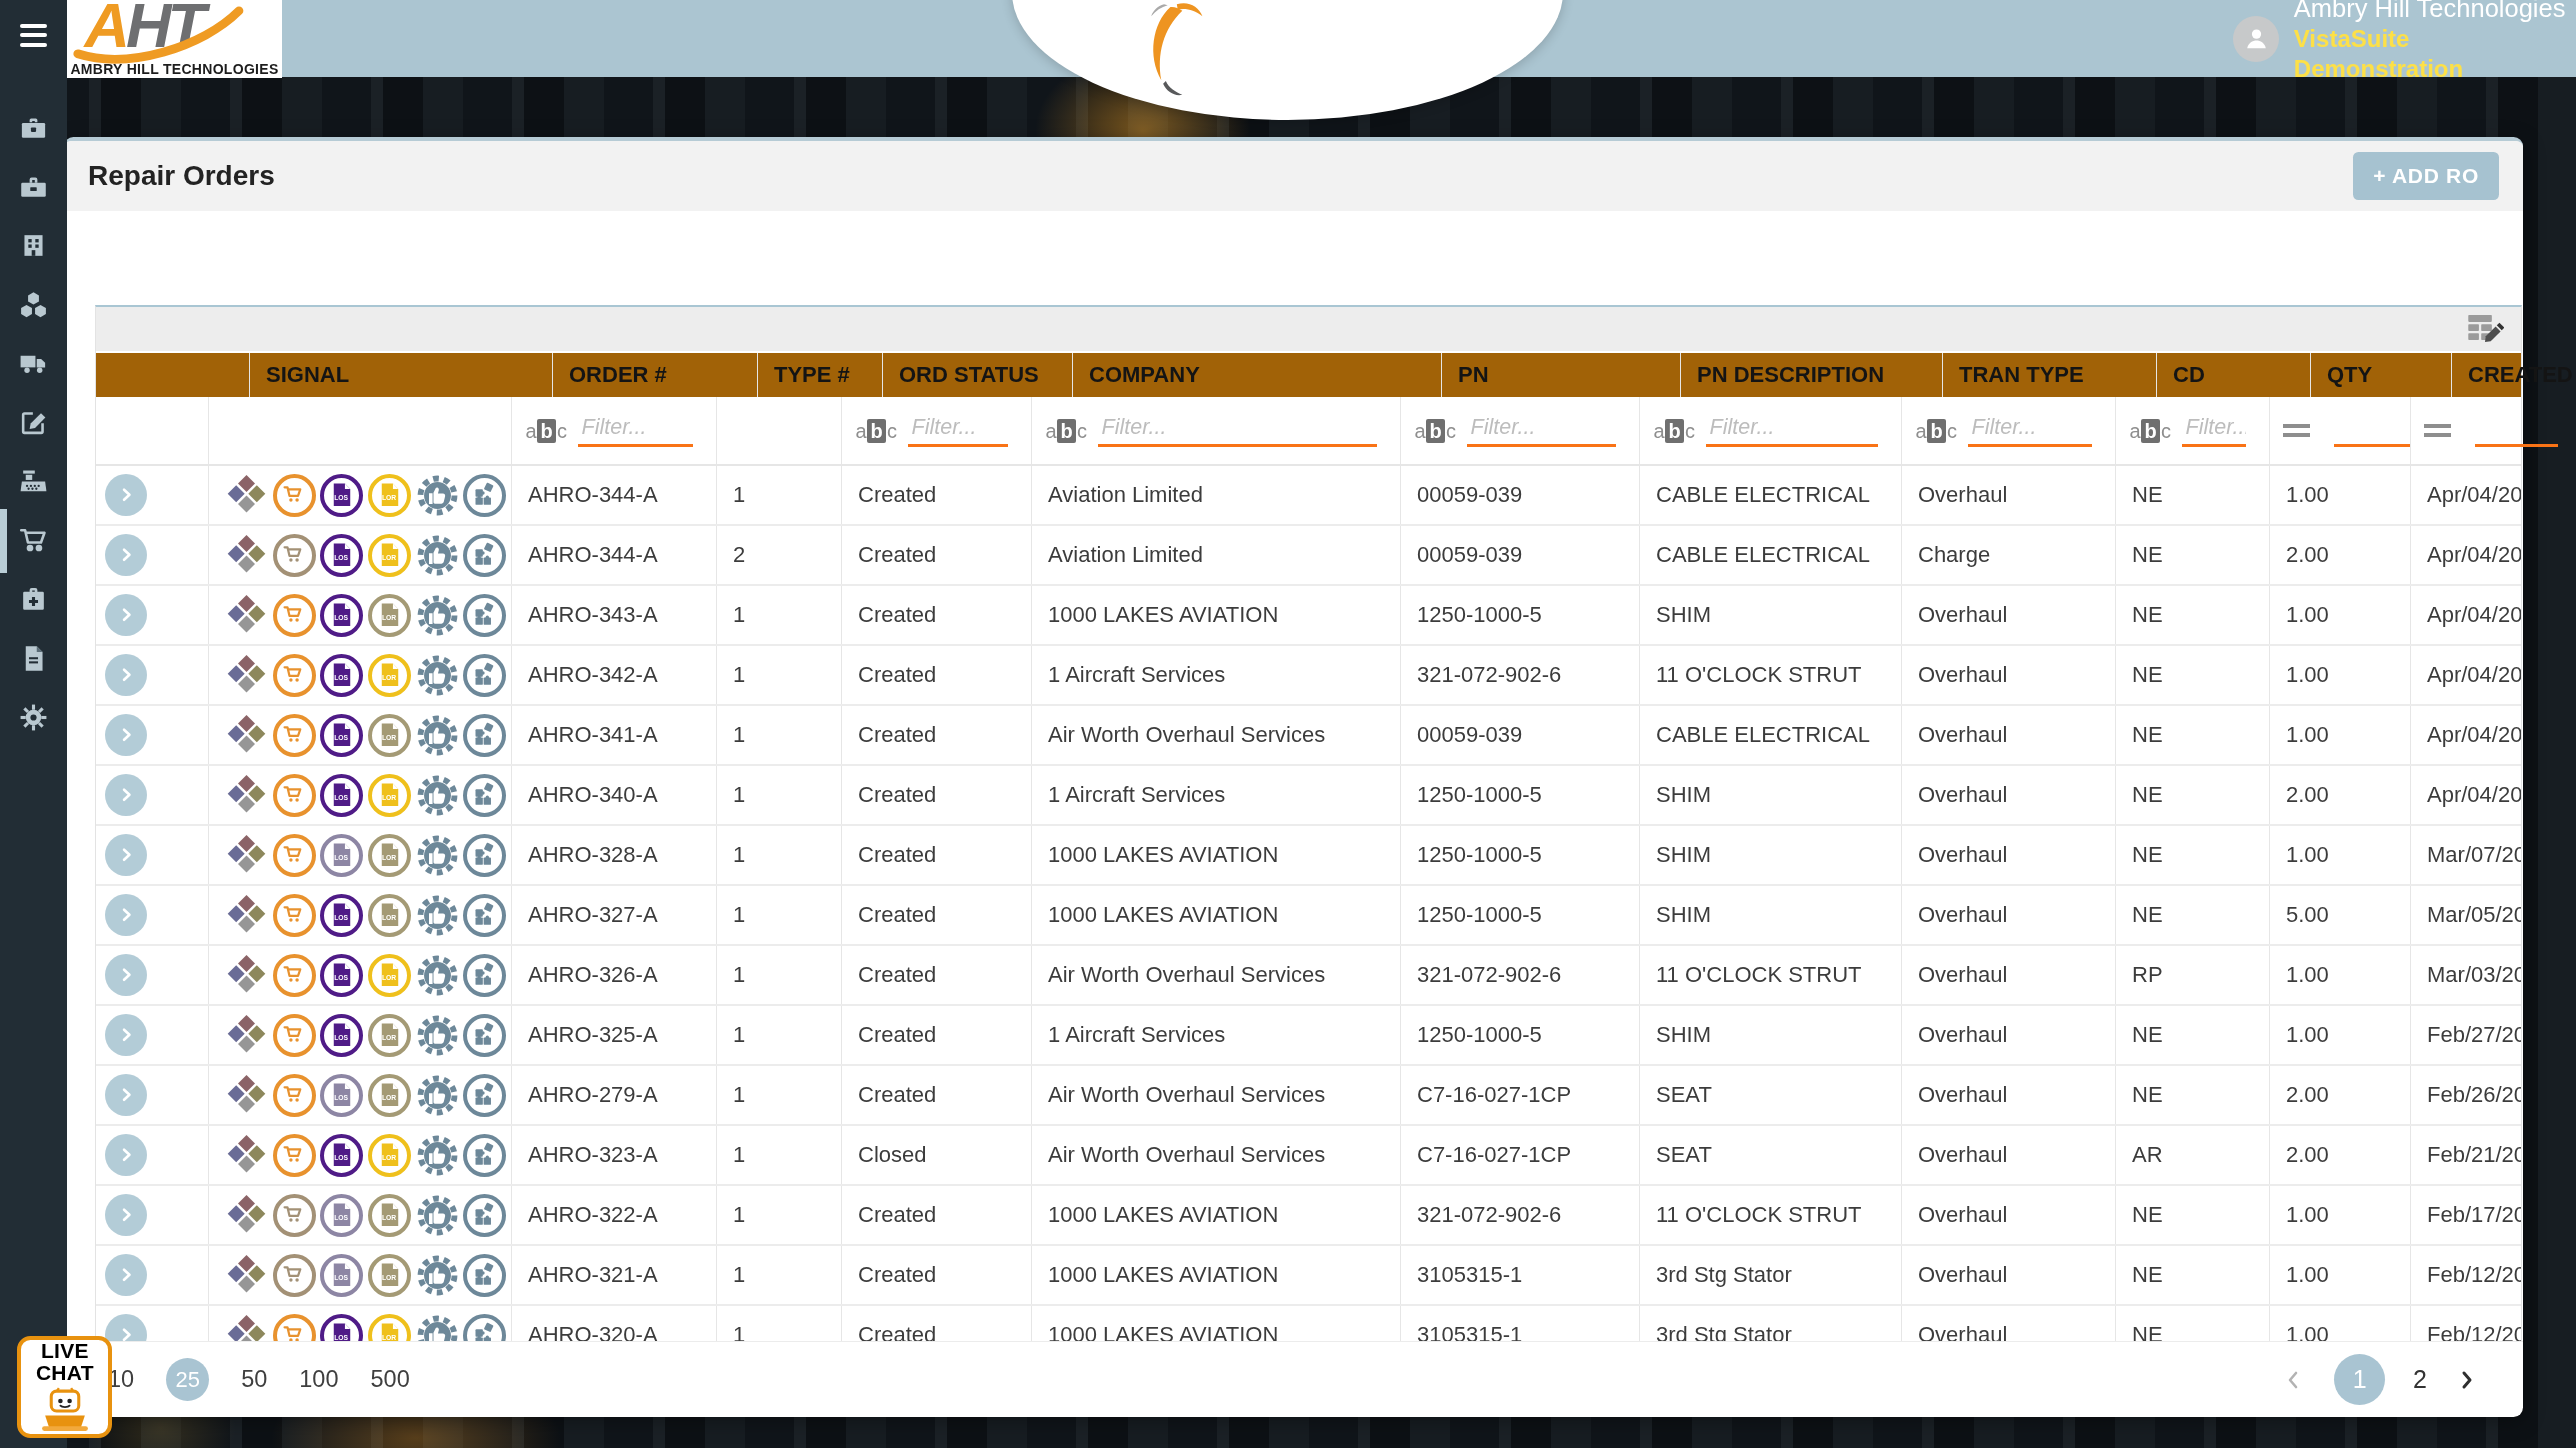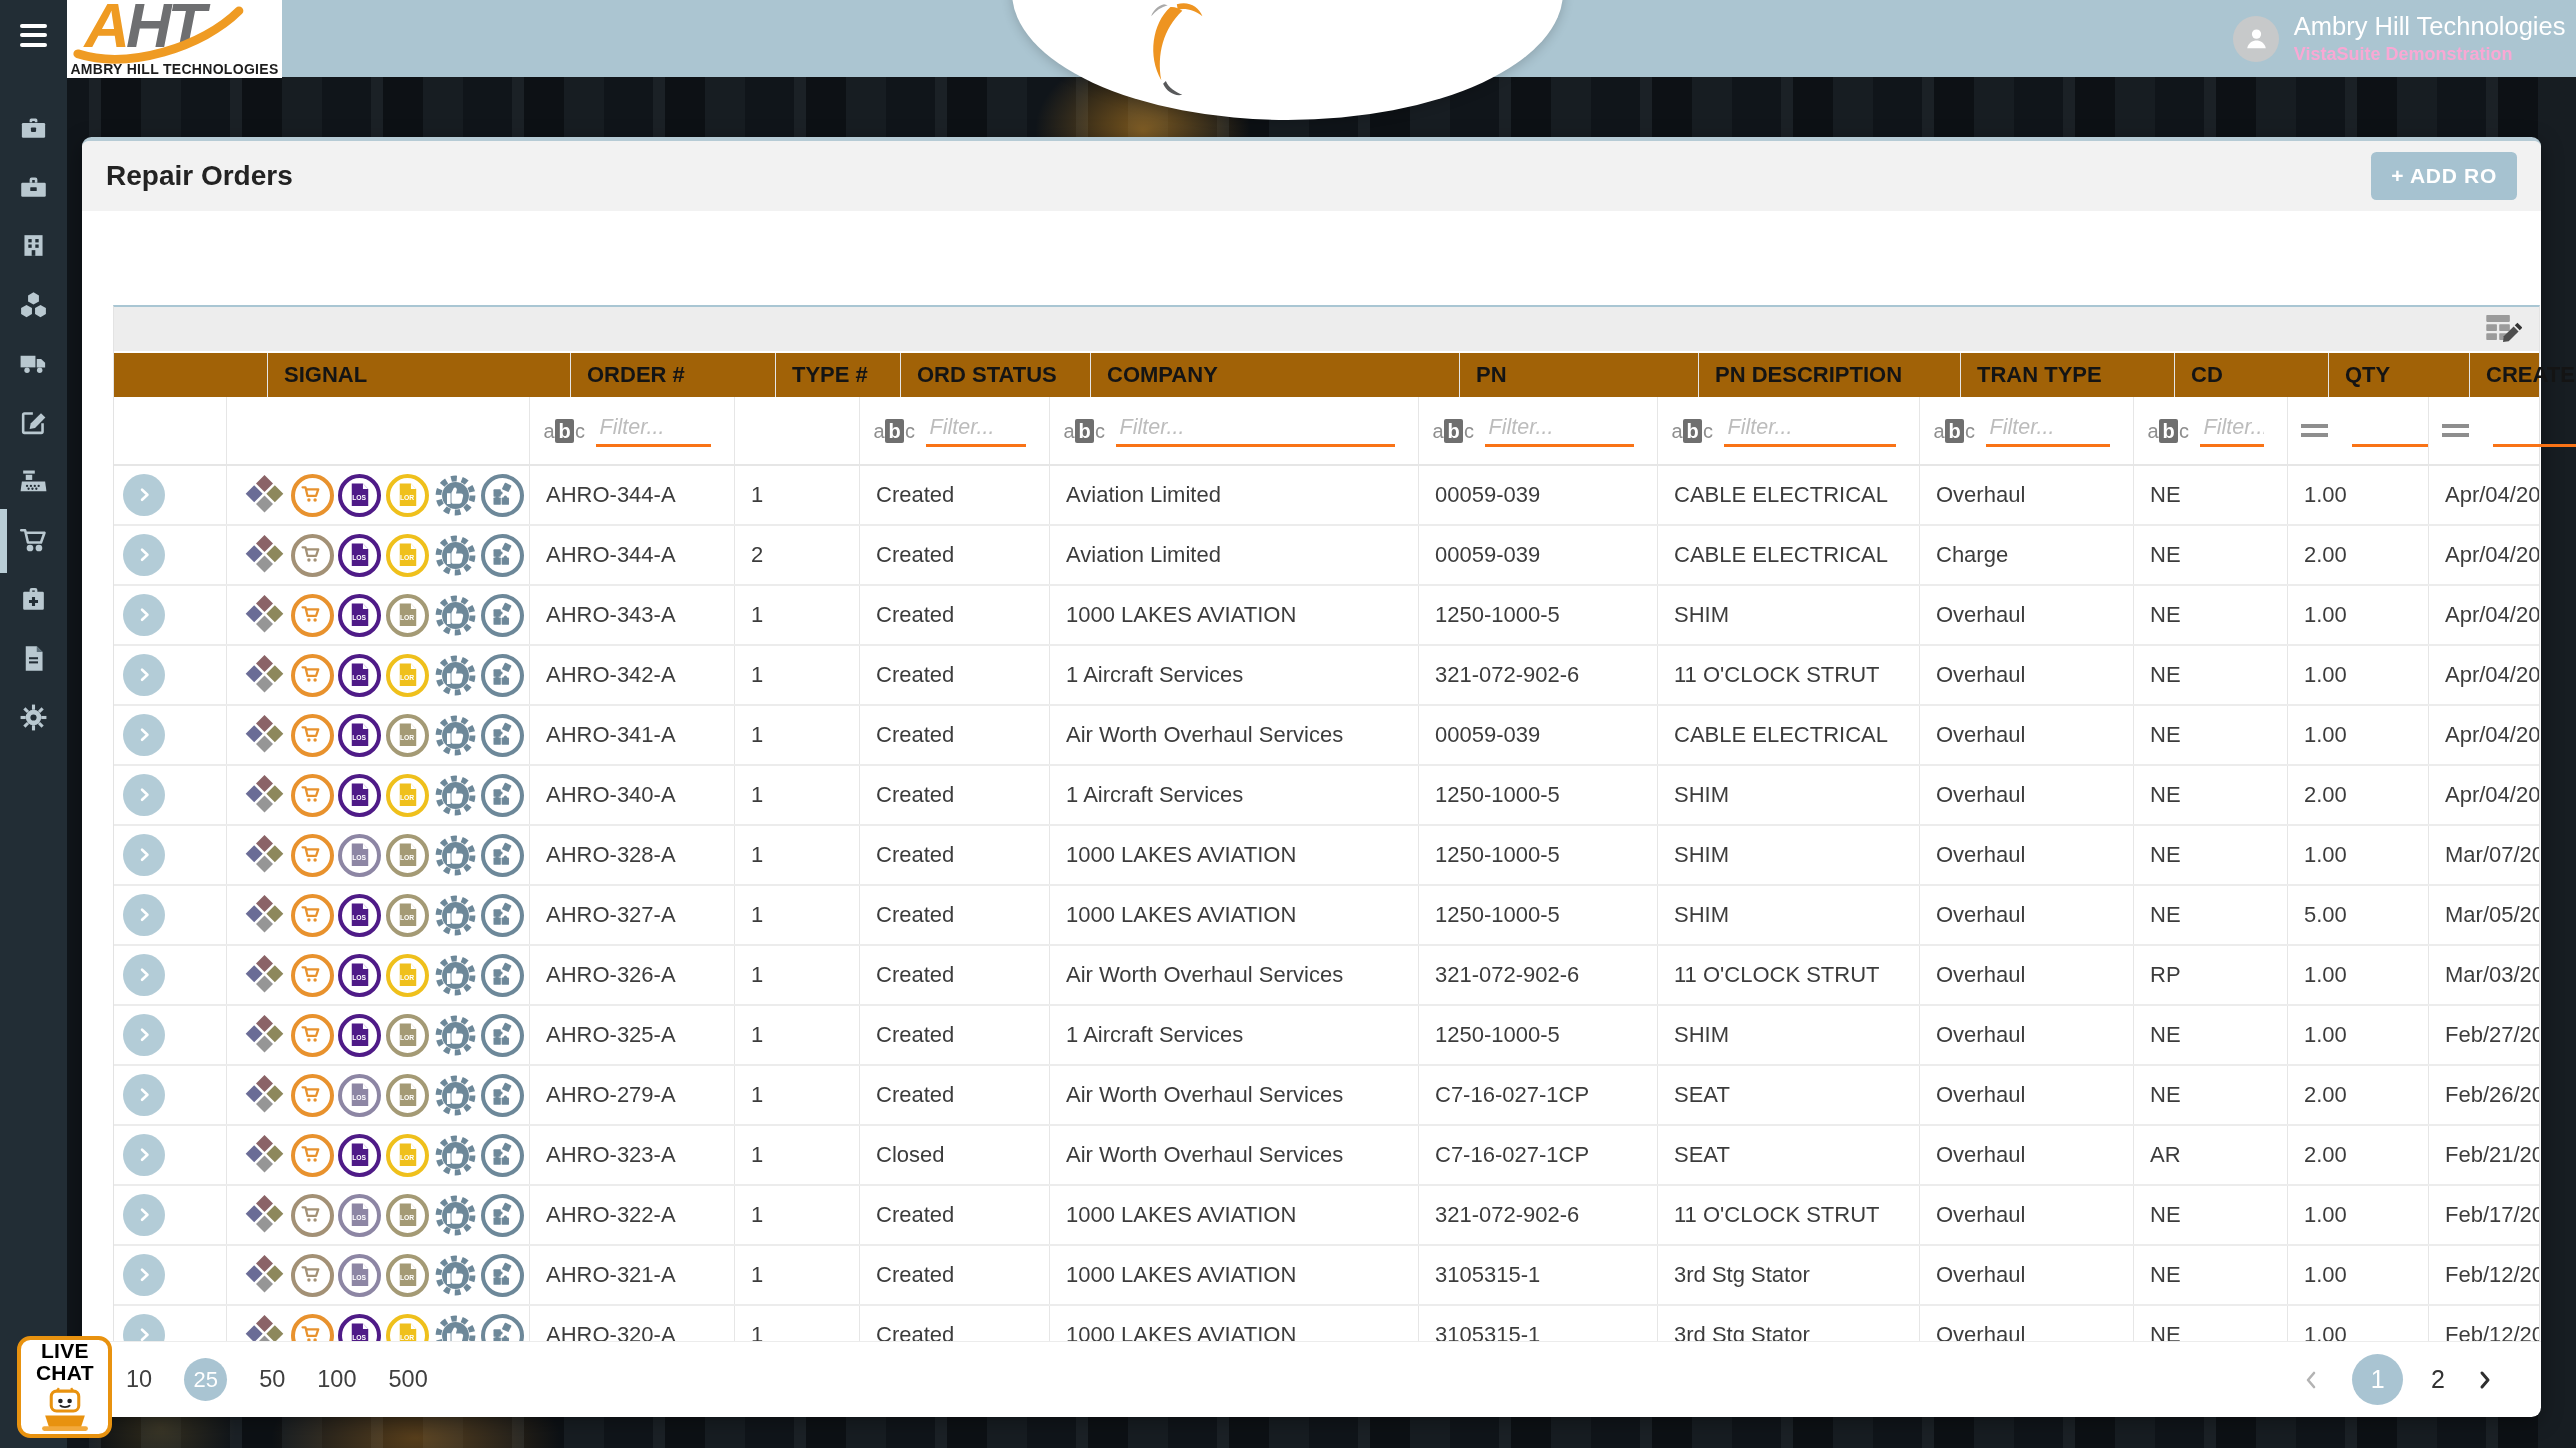--- a/index.html
+++ b/index.html
@@ -25,38 +25,38 @@
     border-radius:50%;z-index:2;box-shadow:0 2.7px 12px rgba(0,0,0,.18);}
   .vs-swoosh{position:absolute;left:131px;top:134px;}
   .vs-text{position:absolute;left:196px;top:162px;white-space:nowrap;}
   .vs-line1{font-size:39px;font-weight:700;letter-spacing:-0.7px;color:#58595b;}
   .vs-line1 .lite{color:#a7a9ac;font-weight:400;}
   .vs-line2{font-size:31px;font-weight:800;font-style:italic;color:#ee8f1c;margin:-6.7px 0 0 59px;letter-spacing:0.7px;}
   .userbox{position:absolute;left:2233px;top:0;height:77px;display:flex;align-items:center;gap:14.8px;z-index:1;}
   .avatar{width:46px;height:46px;border-radius:50%;background:#c7c9ca;display:flex;align-items:center;justify-content:center;flex:none;}
   .user-lines{display:flex;flex-direction:column;line-height:1.25;}
   .user-org{font-size:25.5px;color:#fff;}
-  .user-env{font-size:18px;font-weight:700;color:#f9a8d4;}
+  .user-env{font-size:24px;font-weight:700;color:#fde047;}
   
   .logo-box{position:absolute;left:67px;top:0;width:215px;height:78px;background:#fff;z-index:3;overflow:hidden;}
   .aht-letters{position:absolute;left:17.4px;top:-10.7px;font-size:63px;font-weight:800;font-style:italic;letter-spacing:-4px;}
   .aht-a{color:#ef9b23;}
   .aht-h,.aht-t{color:#6e6f71;}
   .aht-swoosh{position:absolute;left:0;top:0;}
   .aht-caption{position:absolute;left:0;bottom:1.3px;width:100%;text-align:center;font-size:14px;font-weight:700;color:#1d1d1d;letter-spacing:0.3px;}
   
   .sidebar{position:absolute;left:0;top:0;width:67px;height:1449px;background:#222d35;z-index:4;}
   .hamburger{position:absolute;left:20px;top:24px;width:27px;cursor:pointer;}
   .hamburger i{display:block;height:4px;background:#fff;border-radius:2px;margin-bottom:5.4px;}
   .side-items{position:absolute;left:0;top:99px;width:67px;}
   .side-item{position:relative;height:59px;display:flex;align-items:center;justify-content:center;color:#b9c8d0;}
   .side-item svg{width:31px;height:31px;}
   .side-item.active::before{content:'';position:absolute;left:0;top:-2.7px;width:6.7px;height:64px;background:#b9cdd6;}
   
-  .card{position:absolute;left:82px;top:137px;width:2459px;height:1276px;background:#fff;
+  .card{position:absolute;left:64px;top:137px;width:2459px;height:1276px;background:#fff;
     border-radius:9.4px;border-top:4px solid #b6cbd5;box-shadow:0 6.7px 21.5px rgba(0,0,0,.38);z-index:3;box-sizing:border-box;}
   .card-head{height:70px;background:#f2f2f2;border-radius:6.7px 6.7px 0 0;display:flex;align-items:center;justify-content:space-between;padding:0 24px;}
   .page-title{font-size:28px;font-weight:600;color:#232323;}
   .add-btn{background:#a6c2d0;color:#fff;border:none;border-radius:5.4px;font-family:inherit;
     font-size:21px;font-weight:700;letter-spacing:0.7px;padding:12px 20px;cursor:pointer;}
   .tabs{position:absolute;left:31px;top:96px;width:2427px;height:56px;background:#f6f6f6;display:flex;box-sizing:border-box;}
   .tab{position:relative;display:flex;align-items:center;padding:0 42px;font-size:22px;font-weight:600;color:#6f6f6f;cursor:pointer;white-space:nowrap;}
   .tab.active{color:#a6c4d3;}
   .tab.active::after{content:'';position:absolute;left:0;bottom:0;width:100%;height:5.4px;background:#a6c4d3;}
   

